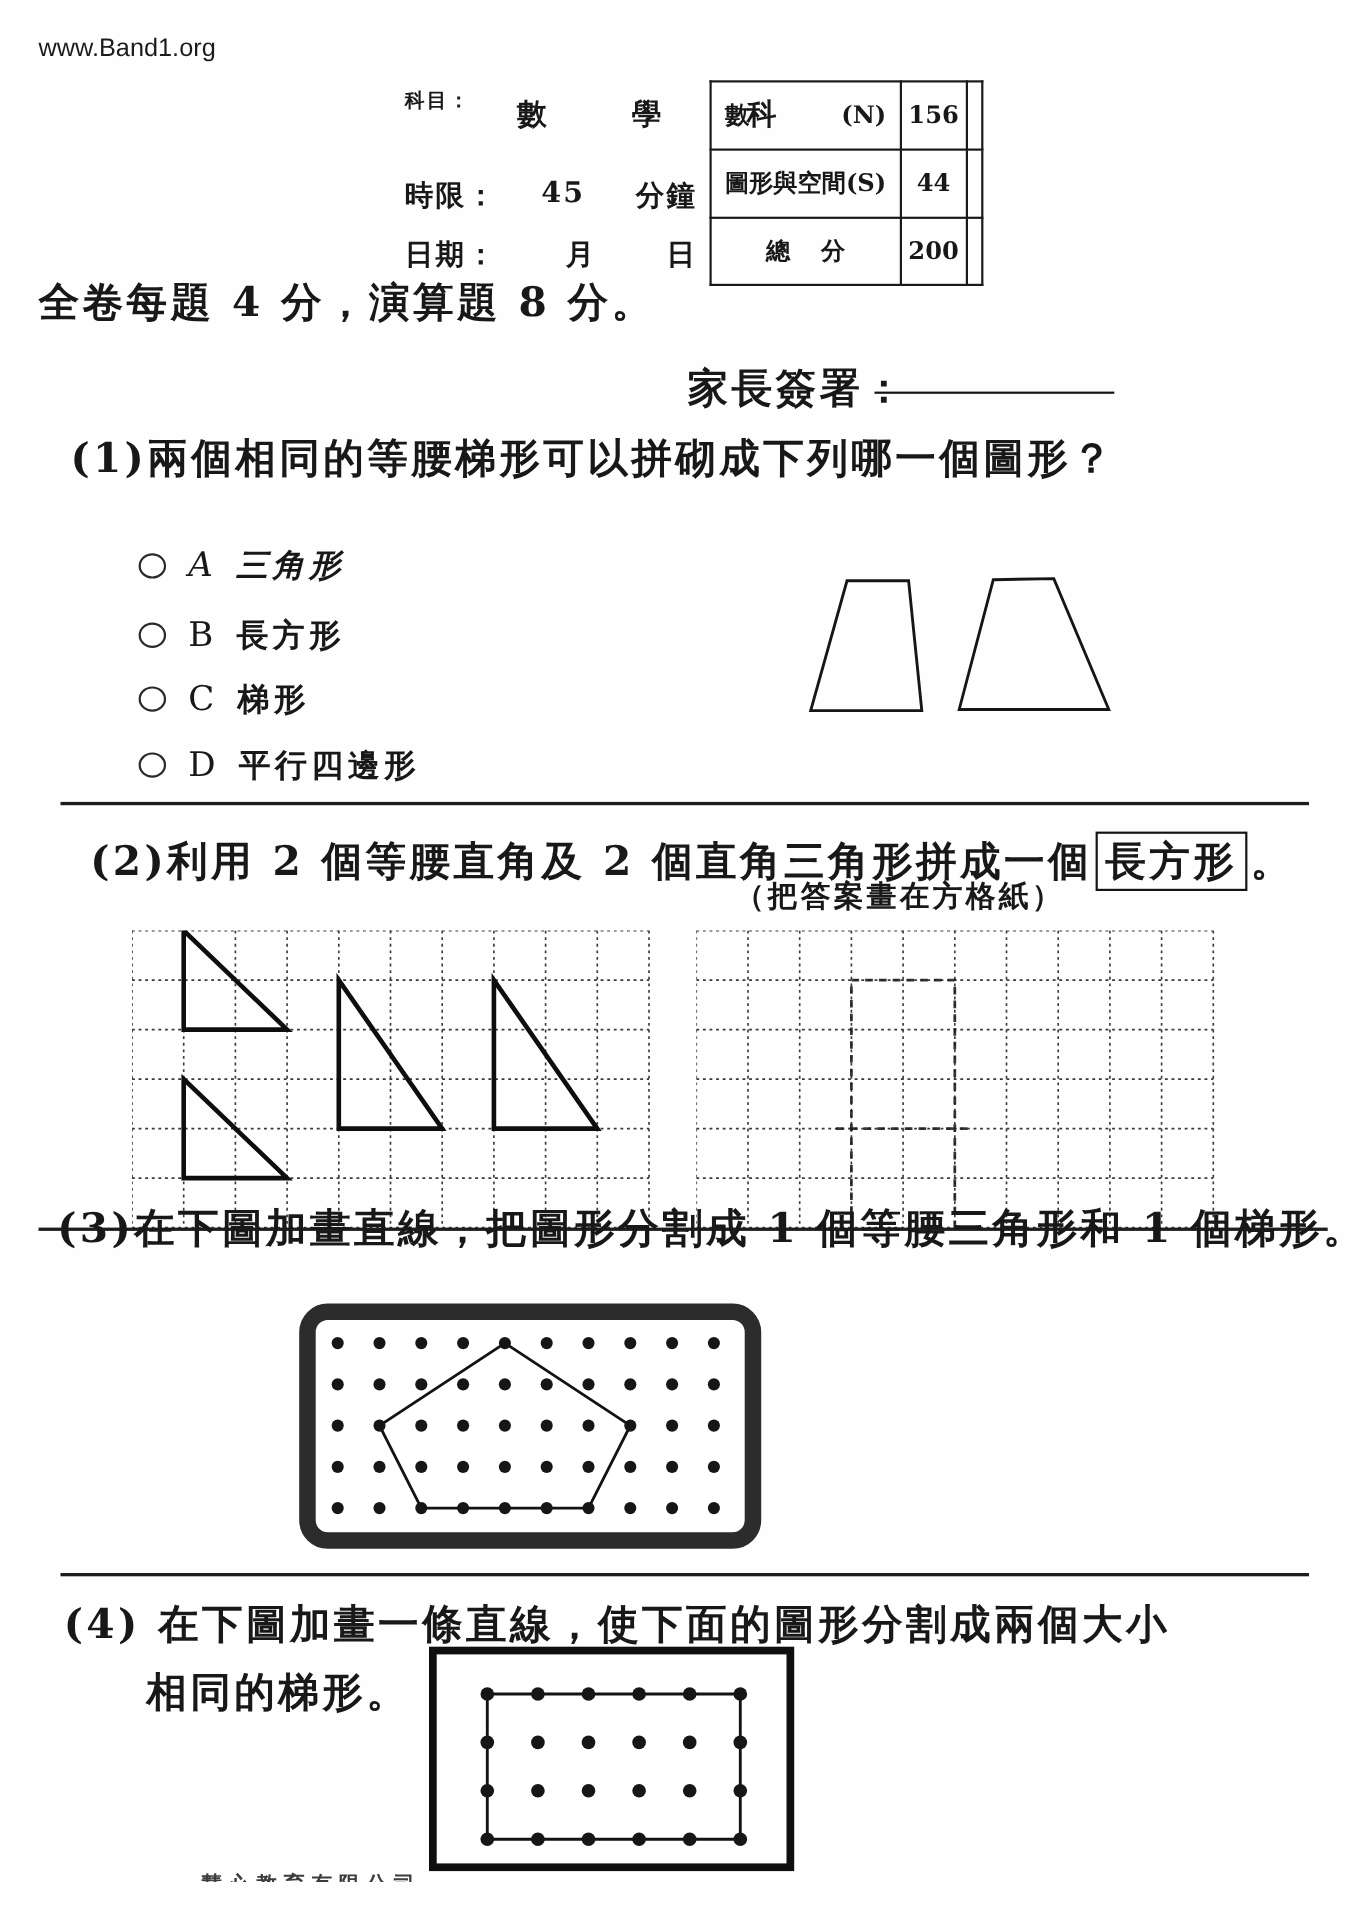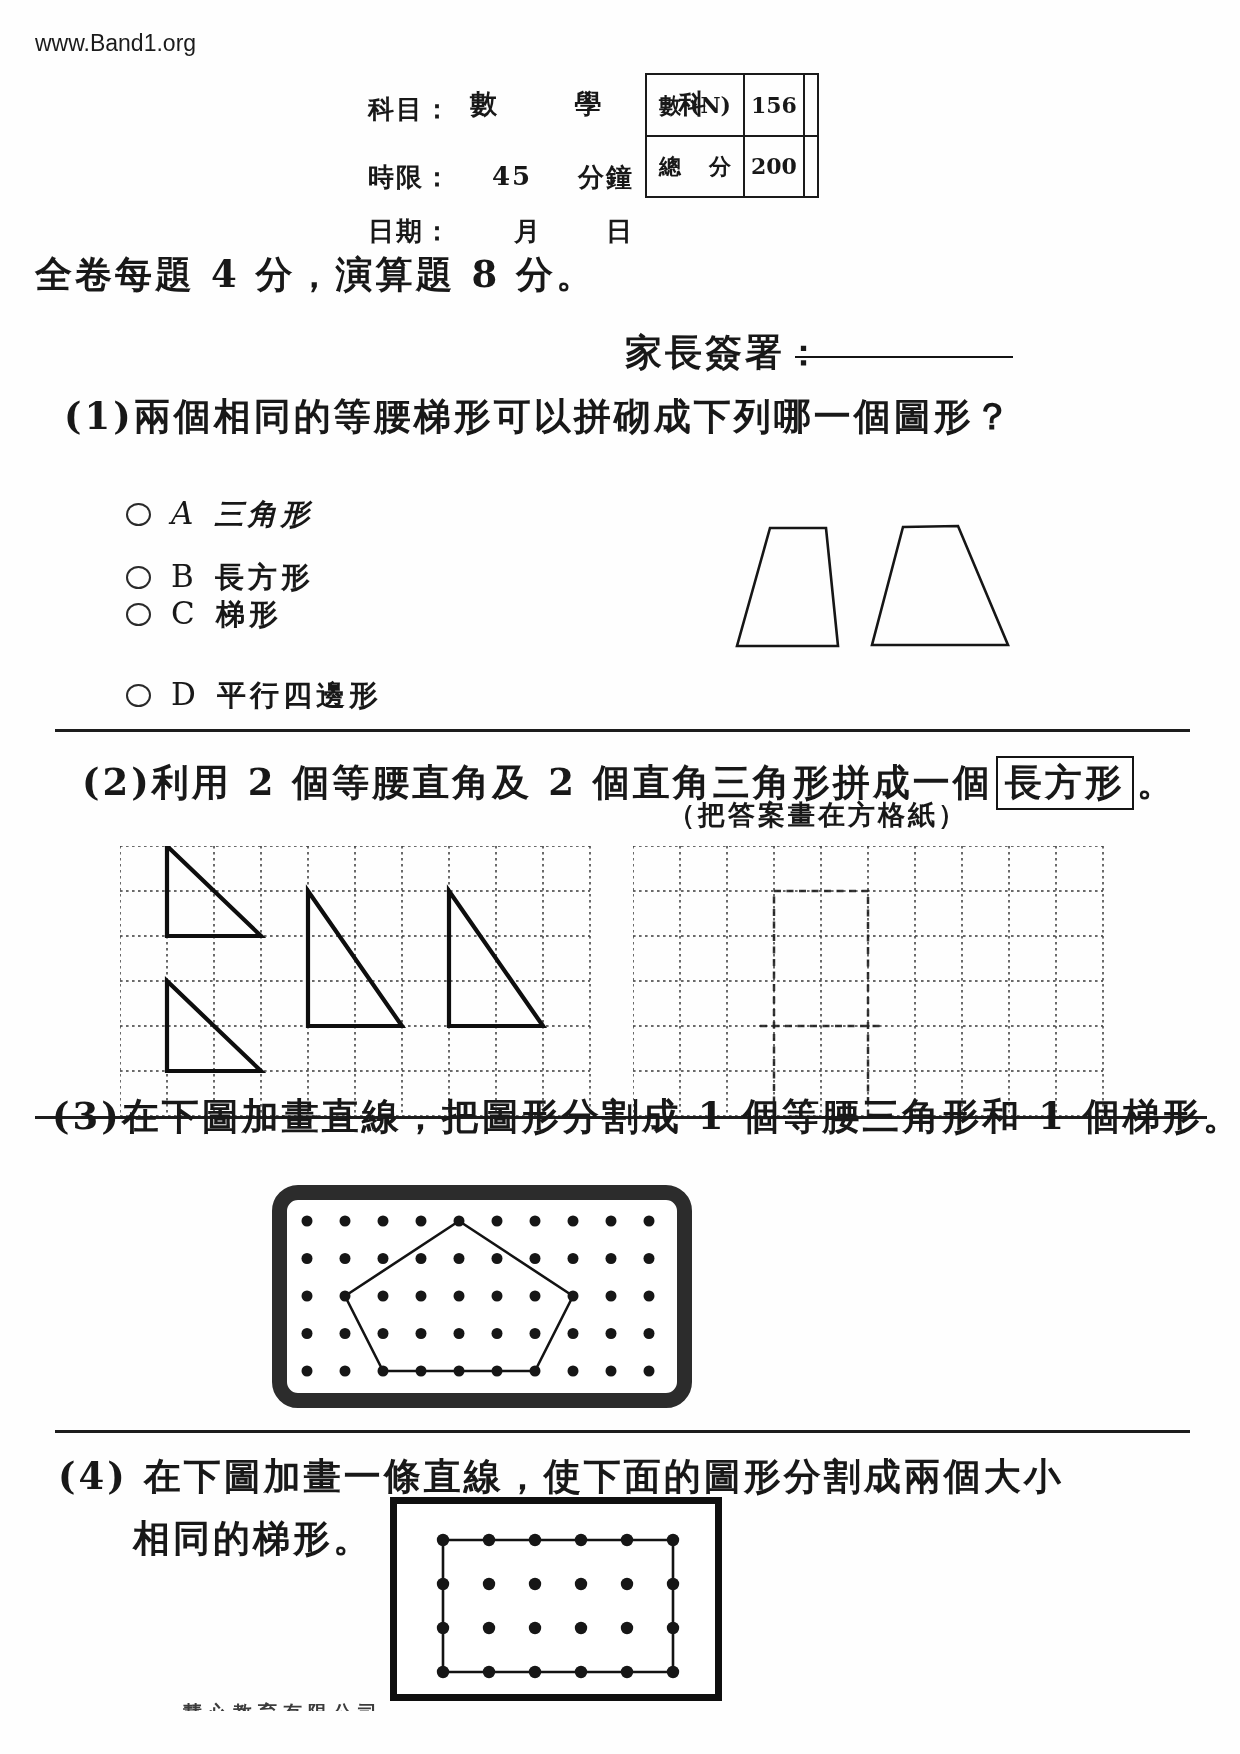--- a/index.html
+++ b/index.html
@@ -23,39 +23,49 @@
   .boxedword{display:inline-block;border:2.3px solid #141414;padding:0 7px;margin:0 3px;}
   .board3{box-sizing:border-box;border:15px solid #2c2c2c;border-radius:26px;background:#fff;}
   .board4{box-sizing:border-box;border:7px solid #0f0f0f;background:#fff;}
   svg{display:block;}
 </style>
 </head>
 <body>
 
 <div class="abs" style="left:35px;top:30px;font-family:'Liberation Sans',sans-serif;font-size:23px;color:#1b1b1b;">www.Band1.org</div>
 
-<div class="abs hw" style="left:368px;top:92px;font-size:26px;">科目：</div>
+<div class="abs hw" style="left:368px;top:79px;font-size:18px;">科目：</div>
 <div class="abs hw" style="left:470px;top:86px;font-size:27px;letter-spacing:34px;">數 學 科</div>
 <div class="abs hw" style="left:368px;top:160px;font-size:26px;">時限：</div>
 <div class="abs hw" style="left:492px;top:161px;font-size:26px;">45</div>
 <div class="abs hw" style="left:578px;top:160px;font-size:26px;">分鐘</div>
 <div class="abs hw" style="left:368px;top:214px;font-size:26px;">日期：</div>
 <div class="abs hw" style="left:514px;top:214px;font-size:26px;">月</div>
 <div class="abs hw" style="left:606px;top:214px;font-size:26px;">日</div>
 
 <table class="score abs" style="left:645px;top:73px;">
   <tbody>
   <tr>
     <td class="namecell" style="height:56px;">
       <div class="namewrap">
         <span>數</span>
         <span>(N)</span>
       </div>
     </td>
     <td>156</td>
+    <td></td>
+  </tr>
+  <tr>
+    <td class="namecell" style="height:56px;">
+      <div class="namewrap">
+        <span>圖形與空間</span>
+        <span>(S)</span>
+      </div>
+    </td>
+    <td>44</td>
     <td></td>
   </tr>
   <tr>
     <td class="namecell centercell" style="height:55px;">
       <div class="namewrap">
         <span>總</span>
         <span>分</span>
       </div>
     </td>
     <td>200</td>
@@ -76,21 +86,21 @@
 <div class="abs" style="left:126px;top:495px;font-style:italic;">
   <span class="radio"></span>
   <span class="optletter">A</span>
   <span class="optlabel">三角形</span>
 </div>
 <div class="abs" style="left:126px;top:558px;">
   <span class="radio"></span>
   <span class="optletter">B</span>
   <span class="optlabel">長方形</span>
 </div>
-<div class="abs" style="left:126px;top:595px;">
+<div class="abs" style="left:126px;top:616px;">
   <span class="radio"></span>
   <span class="optletter">C</span>
   <span class="optlabel">梯形</span>
 </div>
 <div class="abs" style="left:126px;top:676px;">
   <span class="radio"></span>
   <span class="optletter">D</span>
   <span class="optlabel">平行四邊形</span>
 </div>
 

